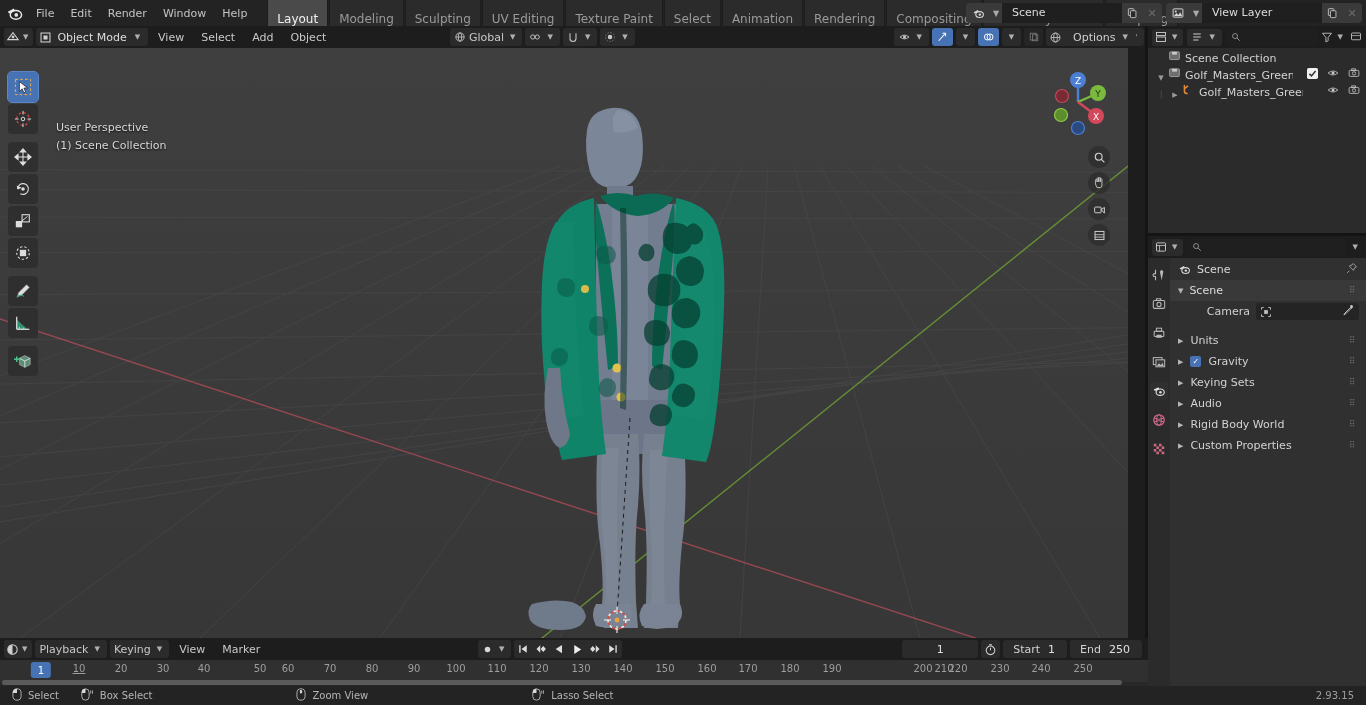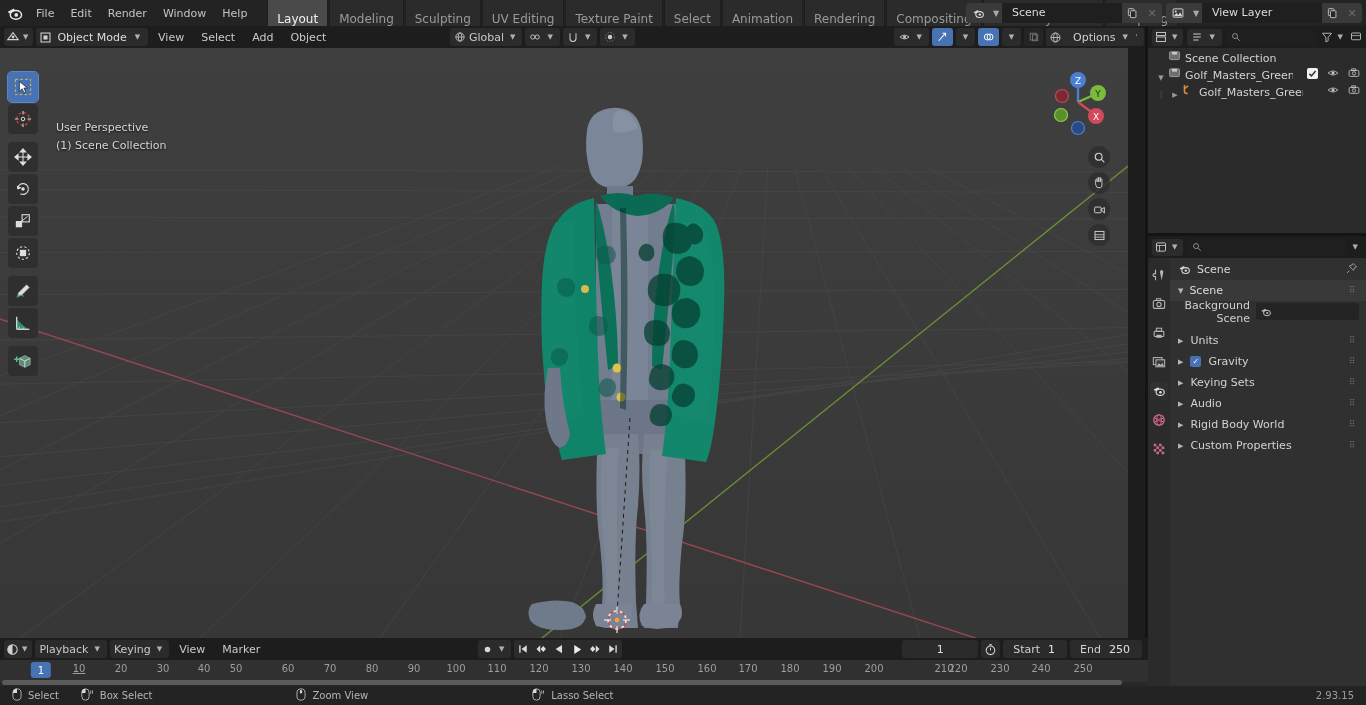--- a/index.html
+++ b/index.html
@@ -788,31 +788,36 @@
             </svg>
         </span>
       </div>
 
       <div class="panel-head">
         <span class="tri">▼</span>
         <span>Scene</span>
         <span class="dots">⠿</span>
       </div>
 
-
       <div class="prop-row">
-        <span class="prop-label">Background Scene</span>
+        <span class="prop-label">Camera</span>
         <span class="prop-field">
-          <svg width="12" height="12" viewBox="0 0 24 24">
-              <ellipse cx="14" cy="14" rx="7" ry="5.5" fill="none" stroke="#c0c0c0" stroke-width="2"></ellipse>
-              <circle cx="14.5" cy="14" r="2.2" fill="#c0c0c0"></circle>
-              <path d="M3 9.5 L11 5.5 L12.6 8.4 L5 12 Z" fill="#c0c0c0"></path>
-            </svg>
+          <svg width="12" height="12" viewBox="0 0 16 16">
+              <path d="M2 2 h3 M11 2 h3 M2 14 h3 M11 14 h3 M2 2 v3 M14 2 v3 M2 11 v3 M14 11 v3" stroke="#c0c0c0" stroke-width="1.2"></path>
+              <rect x="5.5" y="5.5" width="5" height="5" fill="#c0c0c0"></rect>
+            </svg>
+          <span class="ey">
+            <svg width="12" height="12" viewBox="0 0 16 16">
+                <path d="M11 2 a2 2 0 0 1 3 3 l-1.5 1.5 l-1.5 -1.5 z" fill="#c9c9c9"></path>
+                <path d="M10.5 5.5 L4 12 l-1.5 2.5 l2.5 -1.5 l6.5 -6.5 z" fill="none" stroke="#c9c9c9" stroke-width="1.2"></path>
+              </svg>
+          </span>
         </span>
       </div>
+
 
 
       <div style="height:8px;"></div>
 
       <div class="sec-row">
         <span class="tri">▶</span>
         <span>Units</span>
         <span class="dots">⠿</span>
       </div>
       <div class="sec-row">
@@ -927,36 +932,36 @@
       </div>
     </div>
   </div>
 
   <div class="ruler">
     <div class="playhead" style="left:41px;">1</div>
     <div class="tick" style="left:79px;text-decoration:underline;">10</div>
     <div class="tick" style="left:121px;">20</div>
     <div class="tick" style="left:163px;">30</div>
     <div class="tick" style="left:204px;">40</div>
-    <div class="tick" style="left:236px;text-align:center;">50</div>
+    <div class="tick" style="left:260px;text-align:center;">50</div>
     <div class="tick" style="left:288px;">60</div>
     <div class="tick" style="left:330px;">70</div>
     <div class="tick" style="left:372px;">80</div>
     <div class="tick" style="left:414px;">90</div>
     <div class="tick" style="left:456px;">100</div>
     <div class="tick" style="left:497px;">110</div>
     <div class="tick" style="left:539px;">120</div>
     <div class="tick" style="left:581px;">130</div>
     <div class="tick" style="left:623px;">140</div>
     <div class="tick" style="left:665px;">150</div>
     <div class="tick" style="left:707px;">160</div>
     <div class="tick" style="left:748px;">170</div>
     <div class="tick" style="left:790px;">180</div>
     <div class="tick" style="left:832px;">190</div>
-    <div class="tick" style="left:874px;">200</div>
+    <div class="tick" style="left:923px;">200</div>
     <div class="tick" style="left:944px;">210</div>
     <div class="tick" style="left:958px;">220</div>
     <div class="tick" style="left:1000px;">230</div>
     <div class="tick" style="left:1041px;">240</div>
     <div class="tick" style="left:1083px;">250</div>
   </div>
   <div class="tl-body"></div>
   <div class="scroll-h" style="width:1120px;"></div>
 
   <div class="statusbar">

